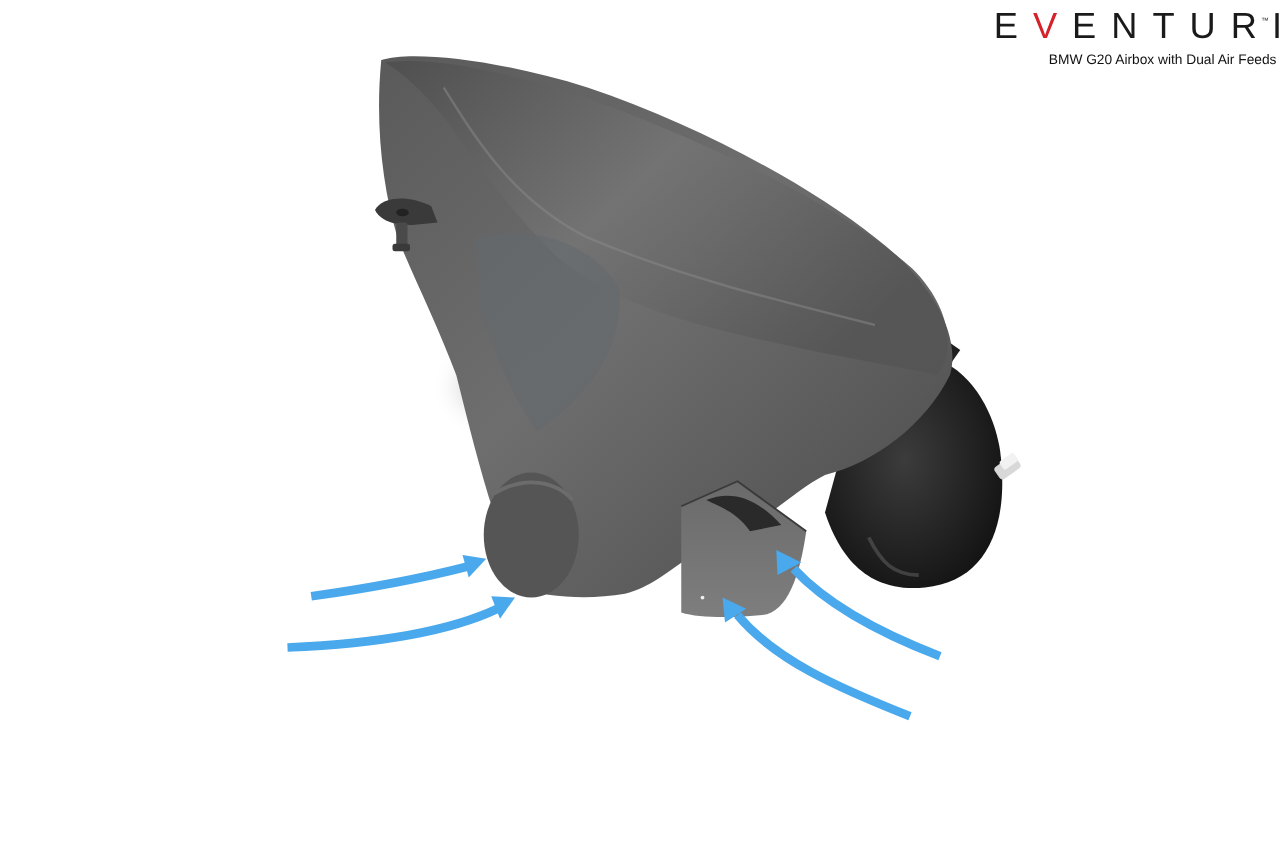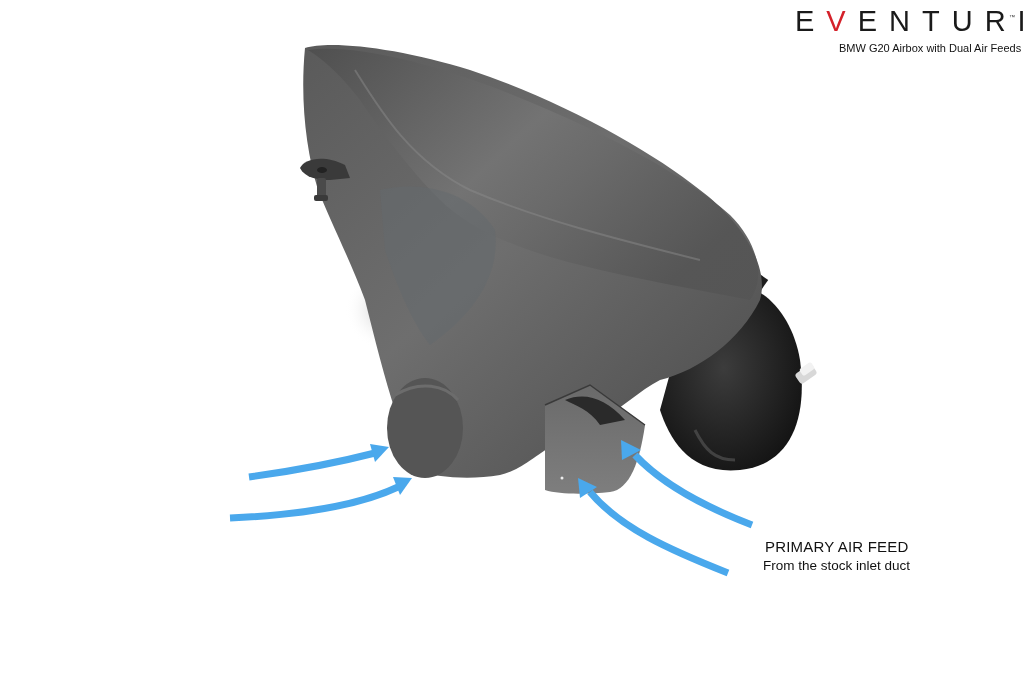--- a/index.html
+++ b/index.html
@@ -102,18 +102,14 @@
 
   <div class="brand">
     <div class="logo">
       <span>E</span><span class="v">V</span><span>ENTURI</span>
       <span class="tm">™</span>
     </div>
     <div class="subtitle">BMW G20 Airbox with Dual Air Feeds</div>
   </div>
 
 
-  <div class="label primary">
-    <div class="title">PRIMARY AIR FEED</div>
-    <div class="desc">From the stock inlet duct</div>
-  </div>
 
 </div>
 
 </body></html>

